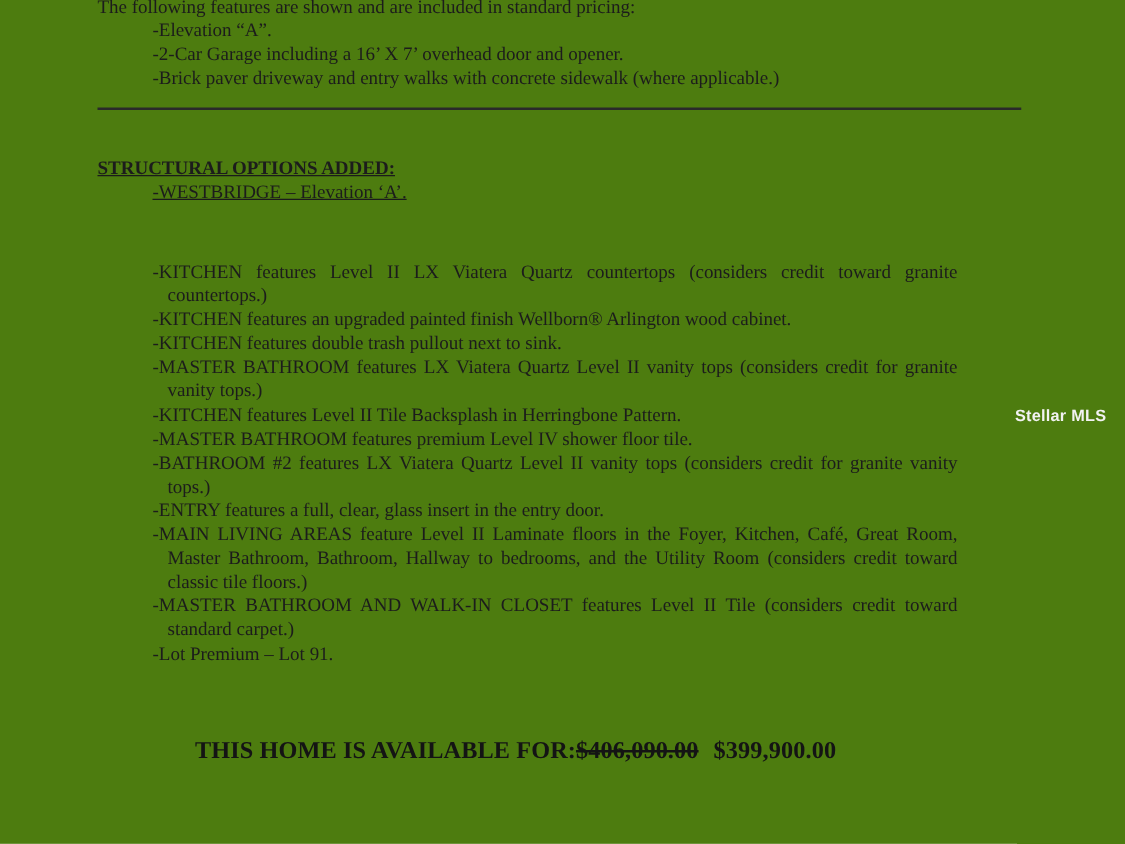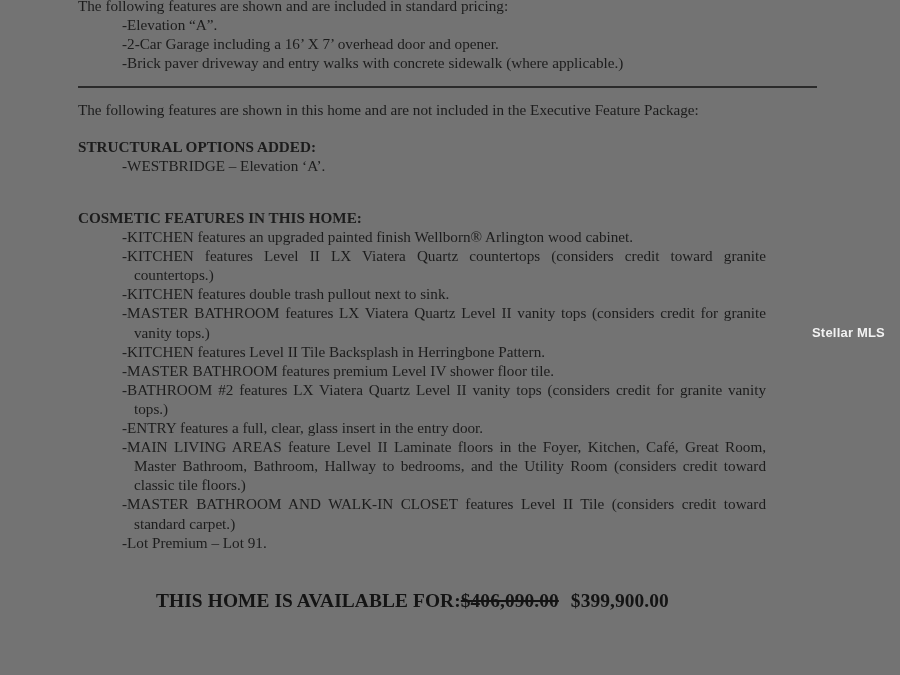--- a/index.html
+++ b/index.html
@@ -14,21 +14,21 @@
     font-family: "Liberation Serif", "DejaVu Serif", serif;
     color: #1b1b1b;
     overflow: hidden;
     position: relative;
   }
 
   
   #page {
     position: absolute;
     inset: 0;
-    background: #737373;
+    background: #4d7c0f;
   }
 
   
   .doc {
     position: absolute;
     left: 78px;
     width: 688px;
   }
 
   .line {
@@ -69,21 +69,22 @@
     width: 739px;
     height: 0;
     border-top: 2.2px solid #2a2a2a;
   }
 
   #exec-note {
     top: 100px;
   }
 
   #structural {
-    top: 137px;
+    top: 125px;
+    text-decoration: underline;
   }
 
   #cosmetic {
     top: 208px;
   }
 
   
   #price-row {
     position: absolute;
     left: 156px;
@@ -130,33 +131,29 @@
 
   <div class="doc" id="intro">
     <p class="line plain">The following features are shown and are included in standard pricing:</p>
     <p class="line plain item">-Elevation “A”.</p>
     <p class="line plain item">-2-Car Garage including a 16’ X 7’ overhead door and opener.</p>
     <p class="line plain item">-Brick paver driveway and entry walks with concrete sidewalk (where applicable.)</p>
   </div>
 
   <div id="rule"></div>
 
-  <div class="doc" id="exec-note">
-    <p class="line plain">The following features are shown in this home and are not included in the Executive Feature Package:</p>
-  </div>
 
   <div class="doc" id="structural">
     <p class="line plain bold">STRUCTURAL OPTIONS ADDED:</p>
     <p class="line plain item">-WESTBRIDGE – Elevation ‘A’.</p>
   </div>
 
   <div class="doc" id="cosmetic">
-    <p class="line plain bold">COSMETIC FEATURES IN THIS HOME:</p>
+    <p class="line item">-KITCHEN features Level II LX Viatera Quartz countertops (considers credit toward granite countertops.)</p>
     <p class="line item plain">-KITCHEN features an upgraded painted finish Wellborn® Arlington wood cabinet.</p>
-    <p class="line item">-KITCHEN features Level II LX Viatera Quartz countertops (considers credit toward granite countertops.)</p>
     <p class="line item plain">-KITCHEN features double trash pullout next to sink.</p>
     <p class="line item">-MASTER BATHROOM features LX Viatera Quartz Level II vanity tops (considers credit for granite vanity tops.)</p>
     <p class="line item plain">-KITCHEN features Level II Tile Backsplash in Herringbone Pattern.</p>
     <p class="line item plain">-MASTER BATHROOM features premium Level IV shower floor tile.</p>
     <p class="line item">-BATHROOM #2 features LX Viatera Quartz Level II vanity tops (considers credit for granite vanity tops.)</p>
     <p class="line item plain">-ENTRY features a full, clear, glass insert in the entry door.</p>
     <p class="line item">-MAIN LIVING AREAS feature Level II Laminate floors in the Foyer, Kitchen, Café, Great Room, Master Bathroom, Bathroom, Hallway to bedrooms, and the Utility Room (considers credit toward classic tile floors.)</p>
     <p class="line item">-MASTER BATHROOM AND WALK-IN CLOSET features Level II Tile (considers credit toward standard carpet.)</p>
     <p class="line item plain">-Lot Premium – Lot 91.</p>
   </div>

